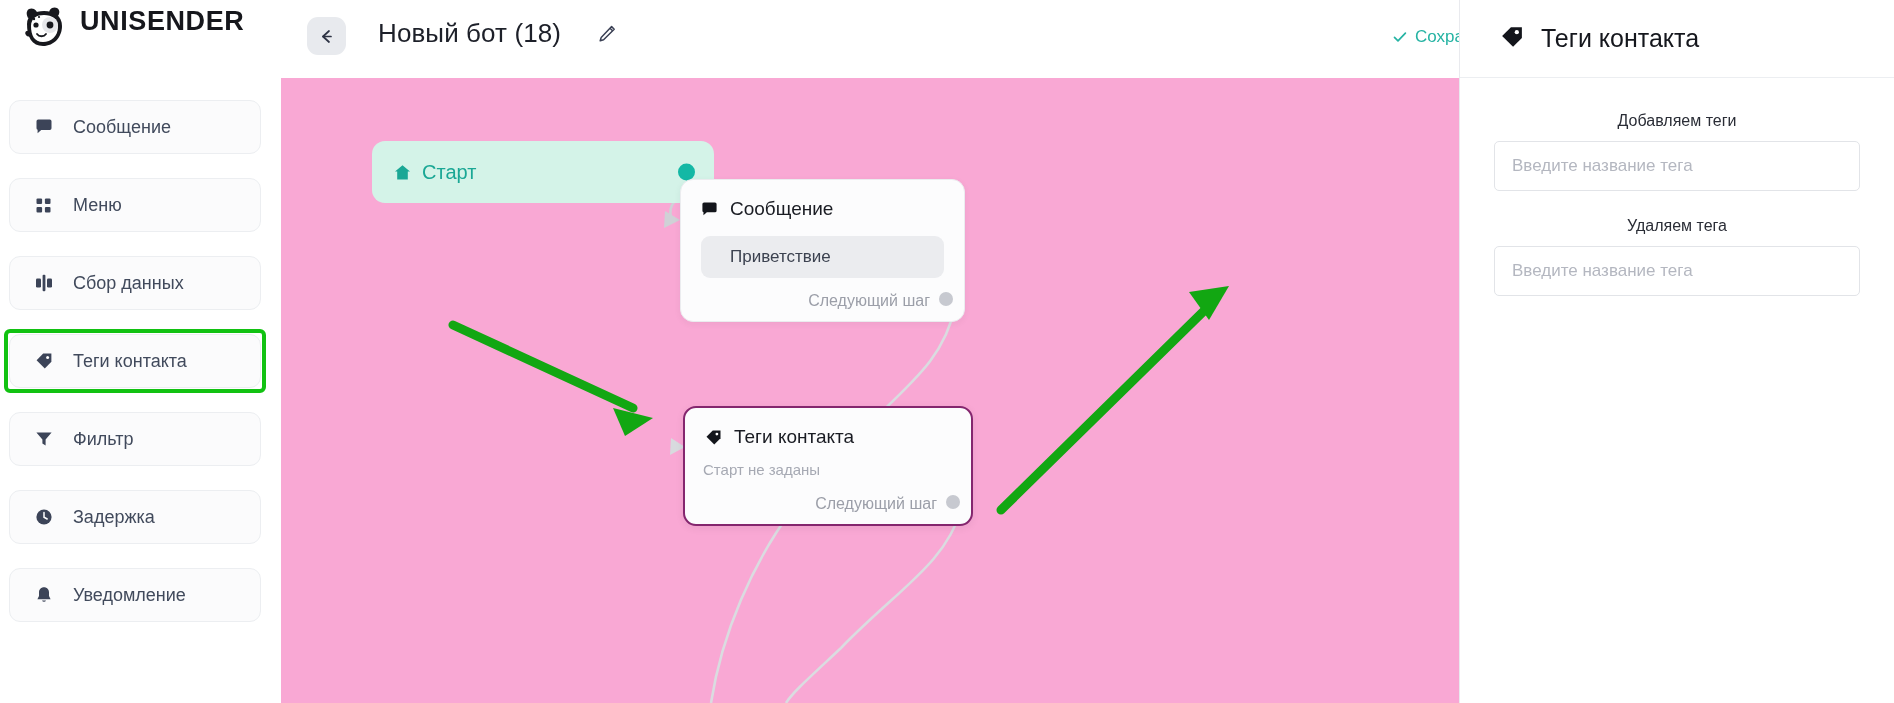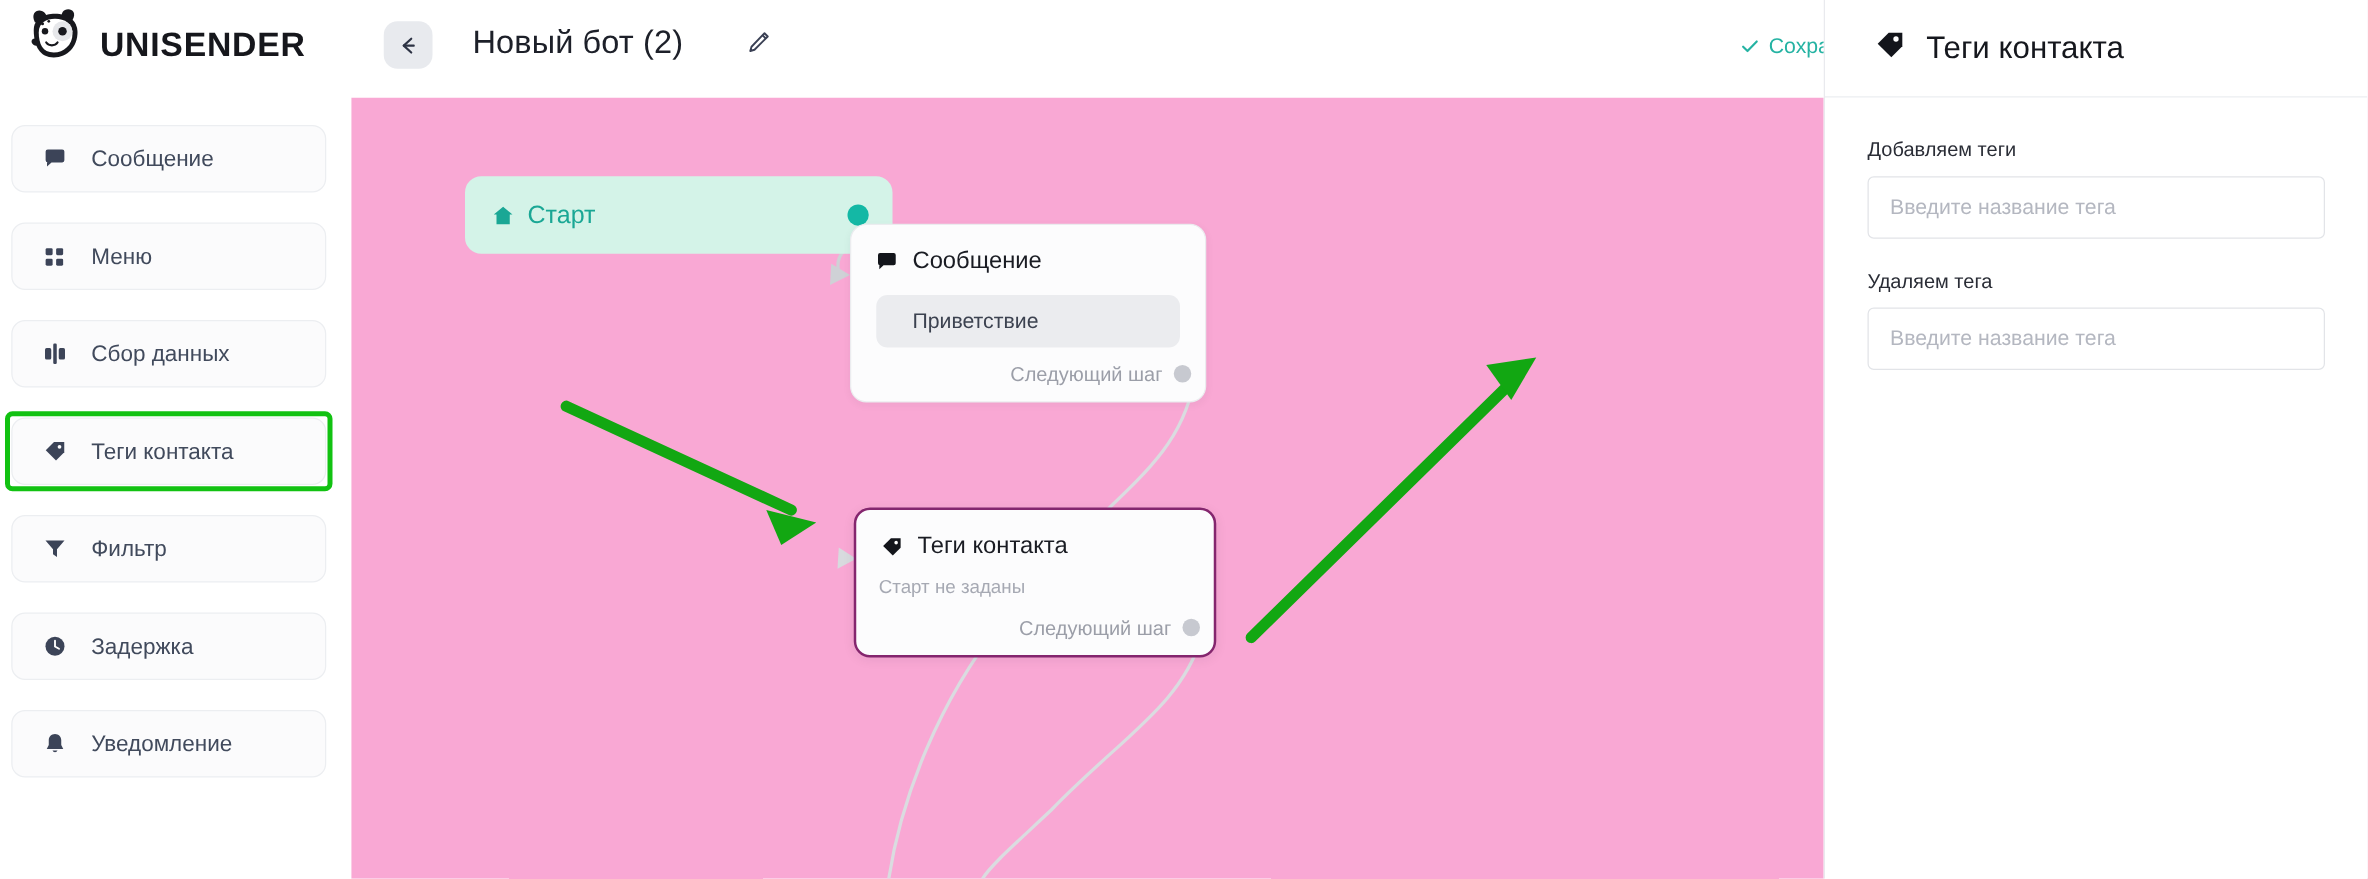--- a/index.html
+++ b/index.html
@@ -18,21 +18,21 @@
 
   
   .topbar {
     position: absolute; left: 0; top: 0;
     width: 1894px; height: 78px;
     background: #ffffff;
     z-index: 6;
   }
   .brand {
     position: absolute; left: 18px; top: 6px;
-    display: flex; align-items: flex-end; gap: 10px;
+    display: flex; align-items: flex-start; gap: 10px;
   }
   .brand-logo { width: 52px; height: 46px; display: block; }
   .brand-name {
     font-size: 27px; font-weight: 700; letter-spacing: 0.6px;
     color: #16171c;
   }
   .back-btn {
     position: absolute; left: 307px; top: 17px;
     width: 39px; height: 38px; border-radius: 11px;
     background: #e8eaee;
@@ -180,20 +180,21 @@
     height: 78px;
     display: flex; align-items: center;
     padding-left: 40px; gap: 17px;
     border-bottom: 1px solid #eceef1;
   }
   .rp-header .rp-title { font-size: 25px; color: #15171d; }
   .rp-body { padding: 34px 34px 0 34px; }
   .field-label {
     font-size: 16px; color: #2a2d36;
     margin-bottom: 11px;
+    text-align: center;
   }
   .field-input {
     width: 366px; height: 50px;
     border: 1px solid #e2e4e8;
     border-radius: 5px;
     background: #ffffff;
     padding: 0 17px;
     font-size: 17px;
     color: #8b5cf6;
     font-family: "Liberation Sans", "DejaVu Sans", sans-serif;
@@ -226,21 +227,21 @@
       <span class="brand-name">UNISENDER</span>
     </div>
 
     <button class="back-btn">
       <svg width="19" height="19" viewBox="0 0 19 19">
         <path d="M12 4 L6 9.5 L12 15" stroke="#2d3344" stroke-width="1.7" fill="none" stroke-linecap="round" stroke-linejoin="round"></path>
         <path d="M6 9.5 H14" stroke="#2d3344" stroke-width="1.7" stroke-linecap="round"></path>
       </svg>
     </button>
 
-    <div class="bot-title">Новый бот (2)</div>
+    <div class="bot-title">Новый бот (18)</div>
 
     <svg class="edit-pencil" viewBox="0 0 20 20">
       <path d="M14.6 2.6 L17.2 5.2 L6.6 15.8 L3.2 16.8 L4.2 13.4 Z" stroke="#3a4054" stroke-width="1.5" fill="none" stroke-linejoin="round"></path>
       <path d="M13 4.2 L15.6 6.8" stroke="#3a4054" stroke-width="1.5"></path>
     </svg>
 
     <div class="saved">
       <svg width="16" height="16" viewBox="0 0 16 16">
         <path d="M2.5 8.4 L6 11.8 L13.4 4.2" stroke="#25b3a3" stroke-width="1.7" fill="none" stroke-linecap="round" stroke-linejoin="round"></path>
       </svg>

